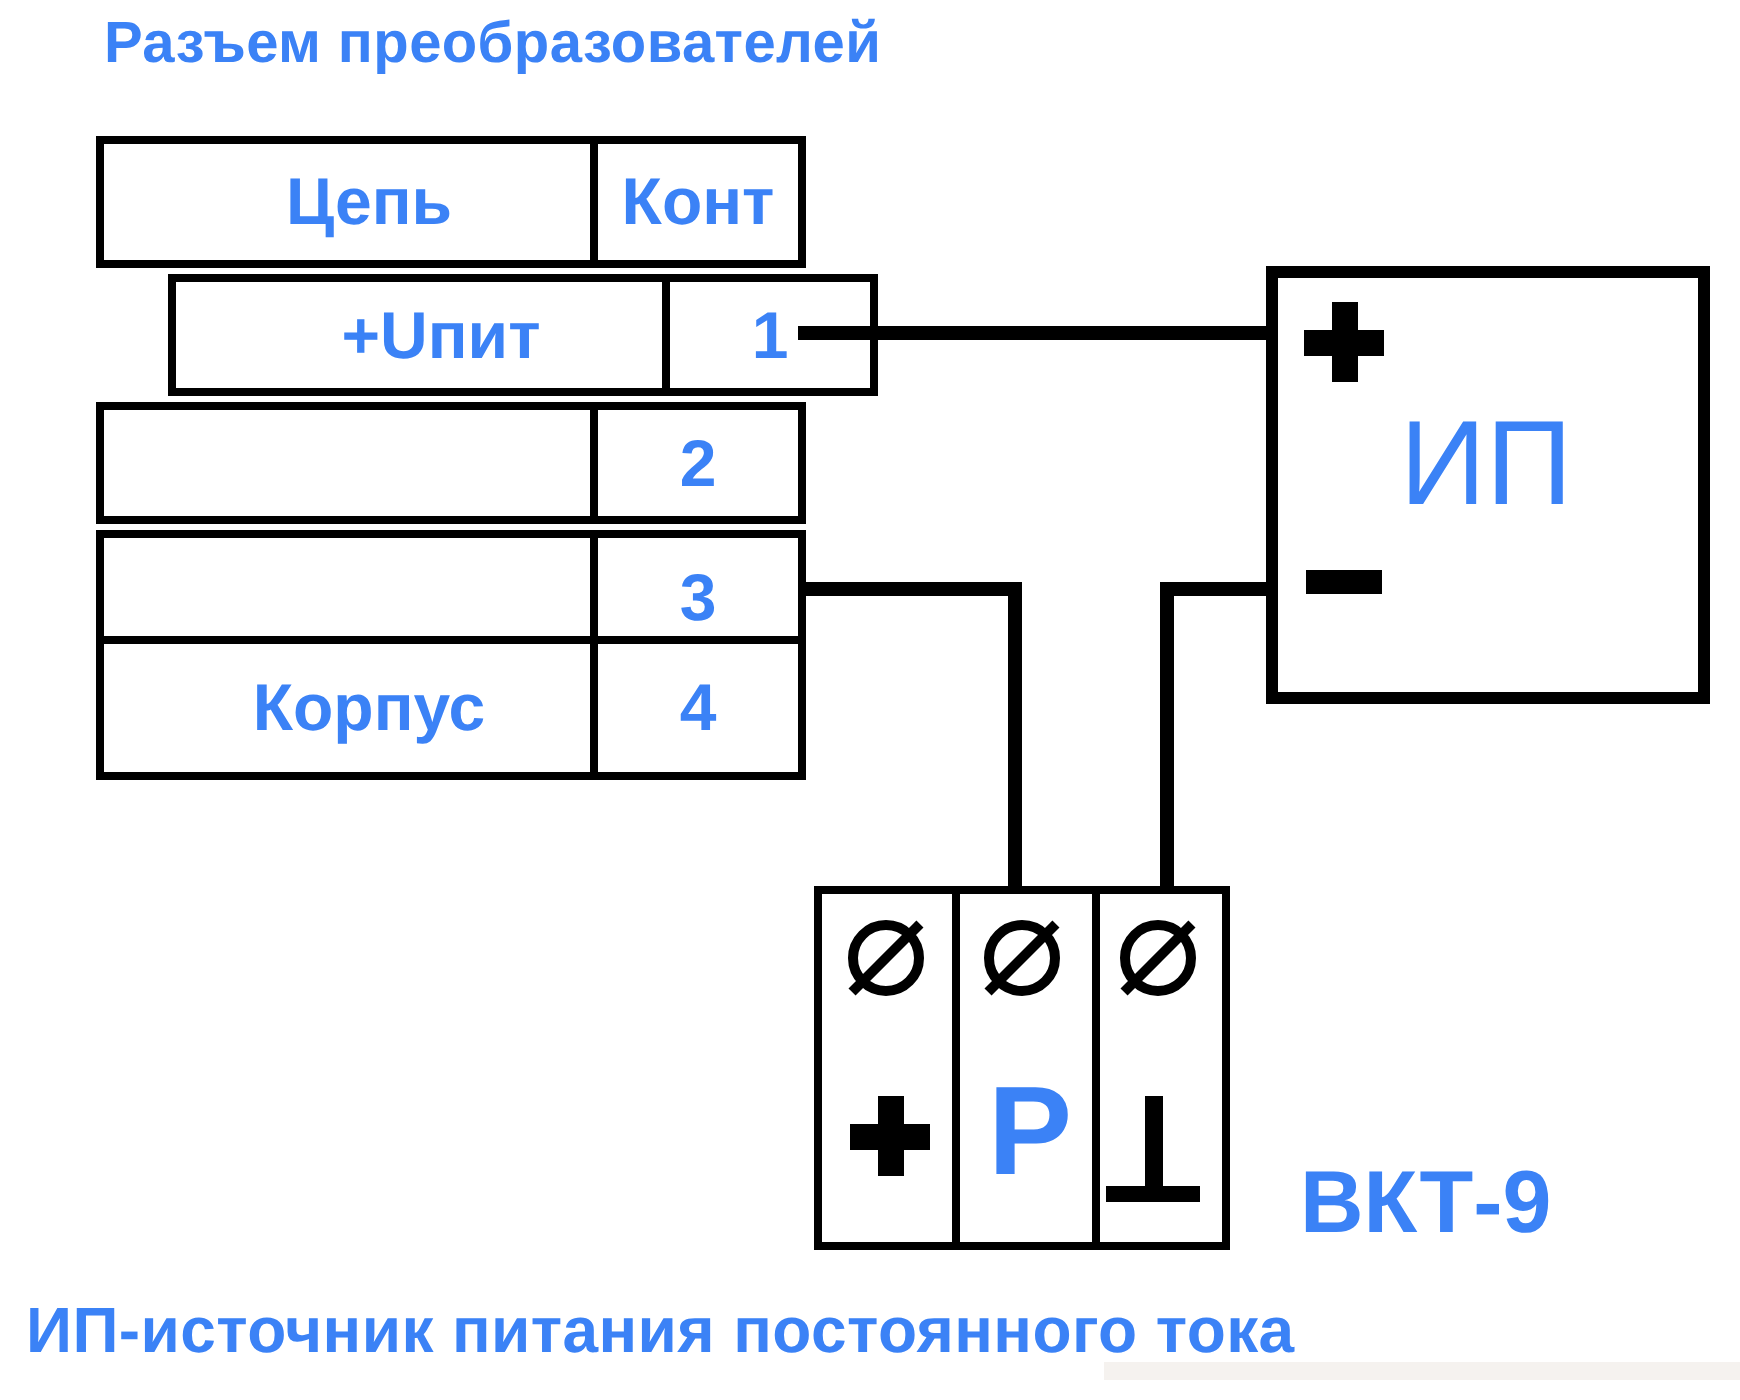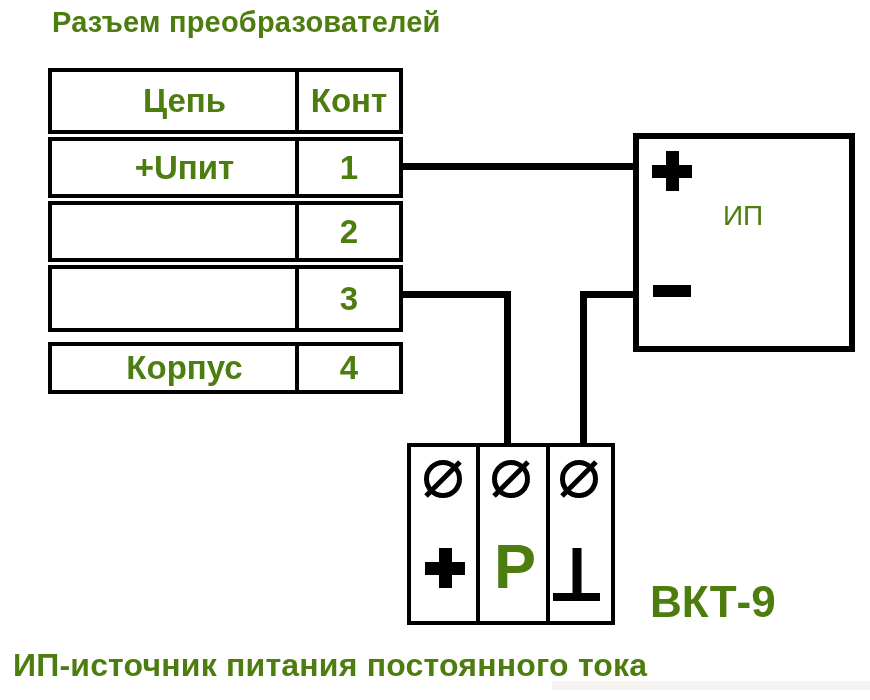--- a/index.html
+++ b/index.html
@@ -2,21 +2,21 @@
 <html><head>
 <meta charset="utf-8">
 <style>
   html, body { margin: 0; padding: 0; background: #ffffff; }
   .canvas {
     position: relative;
     width: 870px;
     height: 700px;
     background: #ffffff;
     font-family: "Liberation Sans", sans-serif;
-    color: #4d7c0f;
+    color: #3b82f6;
     overflow: hidden;
   }
   .abs { position: absolute; }
 
   
   .title-text {
     left: 52px; top: 6px;
     font-size: 29px; font-weight: 700; letter-spacing: 0.2px;
     white-space: nowrap;
   }
@@ -58,21 +58,21 @@
   
   .wire { position: absolute; background: #000; }
 
   
   .ps-box {
     left: 633px; top: 133px; width: 222px; height: 219px;
     border: 6px solid #000; box-sizing: border-box;
   }
   .ps-label {
     position: absolute; left: 58px; top: 63px; width: 92px;
-    font-size: 28px; font-weight: 400; line-height: 1;
+    font-size: 60px; font-weight: 400; line-height: 1;
     text-align: center;
   }
 
   
   .plus-shape { position: absolute; }
   .plus-shape::before {
     content: ""; position: absolute; left: 50%; top: 0; bottom: 0;
     width: 13px; margin-left: -6.5px; background: #000;
   }
   .plus-shape::after {
@@ -124,35 +124,35 @@
 <div class="canvas">
 
   <div class="abs title-text">Разъем преобразователей</div>
 
   <div>
     <div class="t-row" style="top:68px;height:66px;">
       <div class="t-cell-l">Цепь</div>
       <div class="vdiv"></div>
       <div class="t-cell-r">Конт</div>
     </div>
-    <div class="t-row" style="top:137px;height:61px;">
+    <div class="t-row" style="top:137px;height:61px;margin-left:36px;">
       <div class="t-cell-l">+Uпит</div>
       <div class="vdiv"></div>
       <div class="t-cell-r">1</div>
     </div>
     <div class="t-row" style="top:201px;height:61px;">
       <div class="t-cell-l"></div>
       <div class="vdiv"></div>
       <div class="t-cell-r">2</div>
     </div>
     <div class="t-row" style="top:265px;height:67px;">
       <div class="vdiv"></div>
       <div class="t-cell-r">3</div>
     </div>
-    <div class="t-row" style="top:342px;height:52px;">
+    <div class="t-row" style="top:318px;height:72px;">
       <div class="t-cell-l">Корпус</div>
       <div class="vdiv"></div>
       <div class="t-cell-r">4</div>
     </div>
   </div>
 
   <div class="wire" style="left:399px;top:163px;width:240px;height:7px;"></div>
   <div class="wire" style="left:399px;top:291px;width:112px;height:7px;"></div>
   <div class="wire" style="left:504px;top:291px;width:7px;height:156px;"></div>
   <div class="wire" style="left:580px;top:291px;width:59px;height:7px;"></div>

